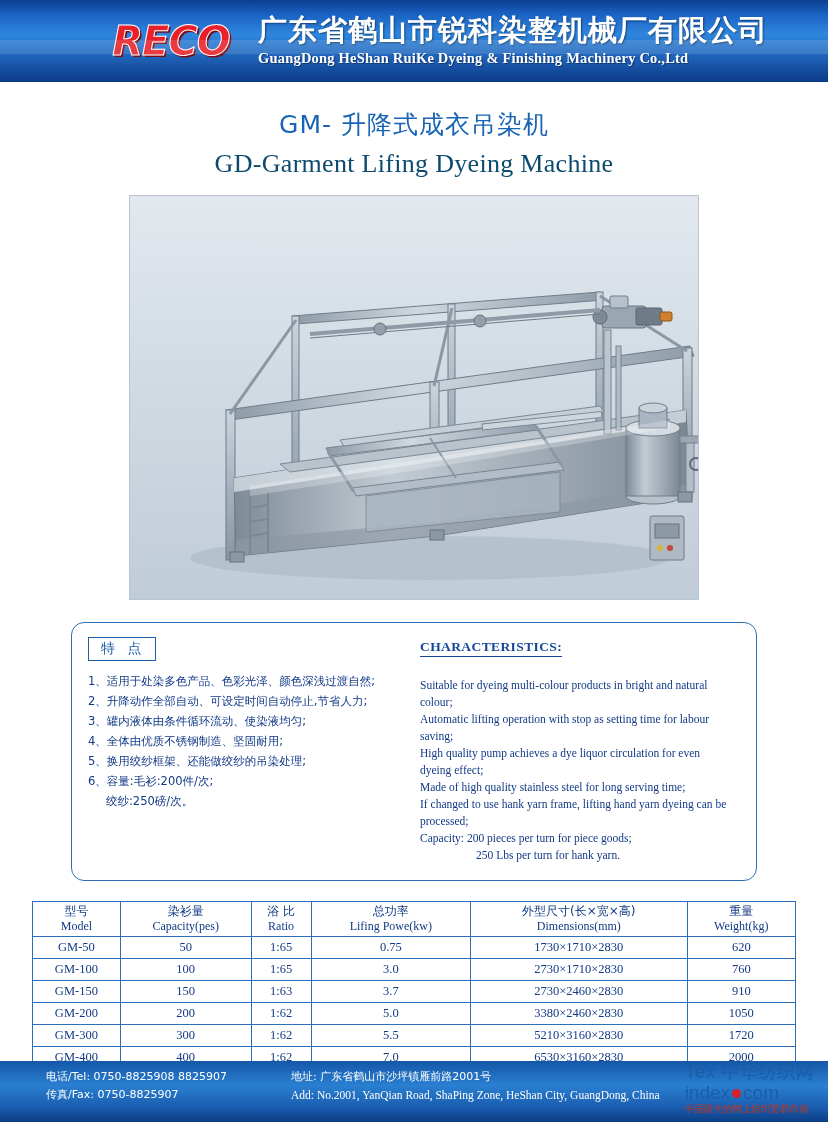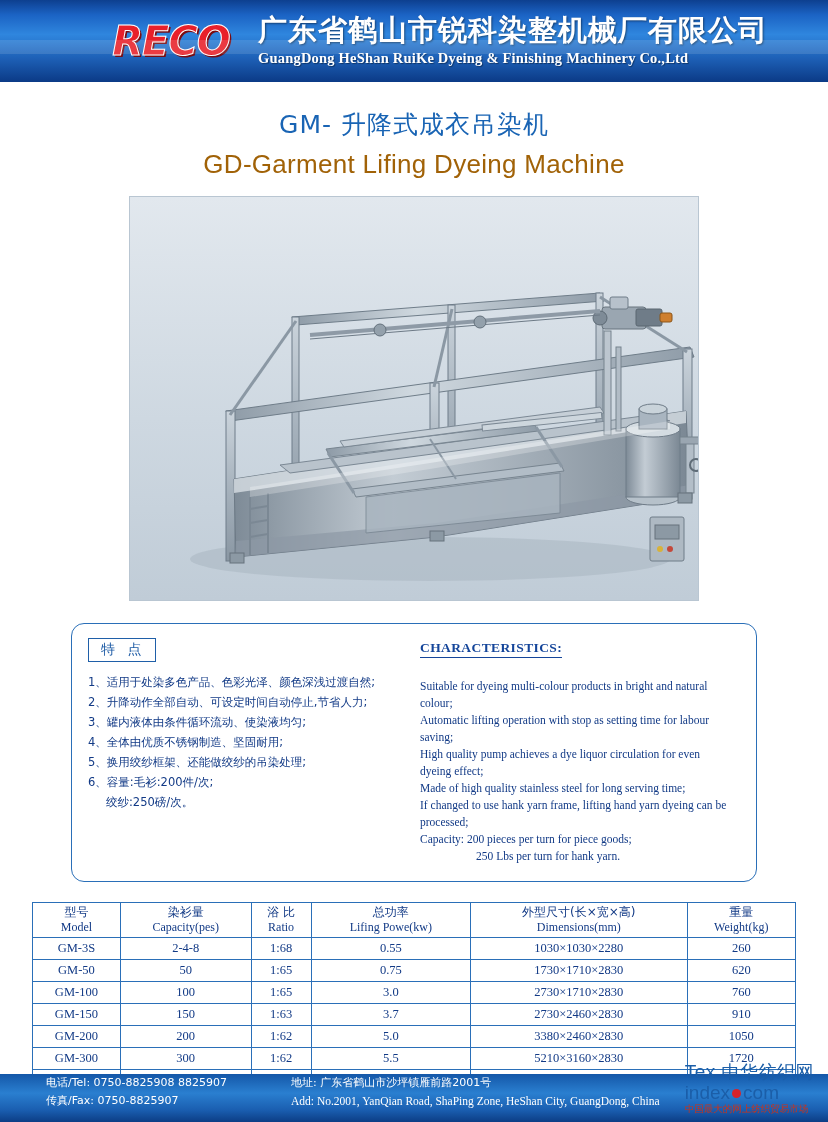--- a/index.html
+++ b/index.html
@@ -84,23 +84,23 @@
     text-align: center;
     margin-top: 26px;
   }
   .title-cn {
     font-family: "DejaVu Sans", sans-serif;
     font-size: 25px;
     color: #1964b4;
     letter-spacing: 1px;
   }
   .title-en {
-    font-family: Liberation Sans, sans-serif;
+    font-family: Liberation Serif, serif;
     font-size: 26px;
-    color: #a16207;
+    color: #0c4a6e;
     letter-spacing: 0.3px;
     margin-top: 8px;
   }
 
   
   .photo-wrap {
     position: relative;
     margin: 16px auto 0;
     width: 568px;
     height: 403px;
@@ -201,21 +201,21 @@
   .spec-table td {
     font-size: 12.5px;
     padding: 3px 2px;
   }
 
   
   .footer {
     position: absolute;
     left: 0; bottom: 0;
     width: 828px;
-    height: 48px;
+    height: 61px;
     background: linear-gradient(to bottom, #1457a8 0%, #2a7fd0 40%, #1a5eb0 75%, #0c3d85 100%);
     color: #ffffff;
     display: flex;
     align-items: center;
     box-sizing: border-box;
     padding: 0 16px 12px 46px;
   }
   .footer-col {
     font-family: "Liberation Serif", serif;
     font-size: 11.5px;
@@ -466,28 +466,20 @@
         <span class="en">Dimensions(mm)</span>
       </th>
       <th>
         <span class="cn">重量</span>
         <span class="en">Weight(kg)</span>
       </th>
     </tr>
   </thead>
   <tbody>
     <tr>
-      <td>GM-3S</td>
-      <td>2-4-8</td>
-      <td>1:68</td>
-      <td>0.55</td>
-      <td>1030×1030×2280</td>
-      <td>260</td>
-    </tr>
-    <tr>
       <td>GM-50</td>
       <td>50</td>
       <td>1:65</td>
       <td>0.75</td>
       <td>1730×1710×2830</td>
       <td>620</td>
     </tr>
     <tr>
       <td>GM-100</td>
       <td>100</td>

